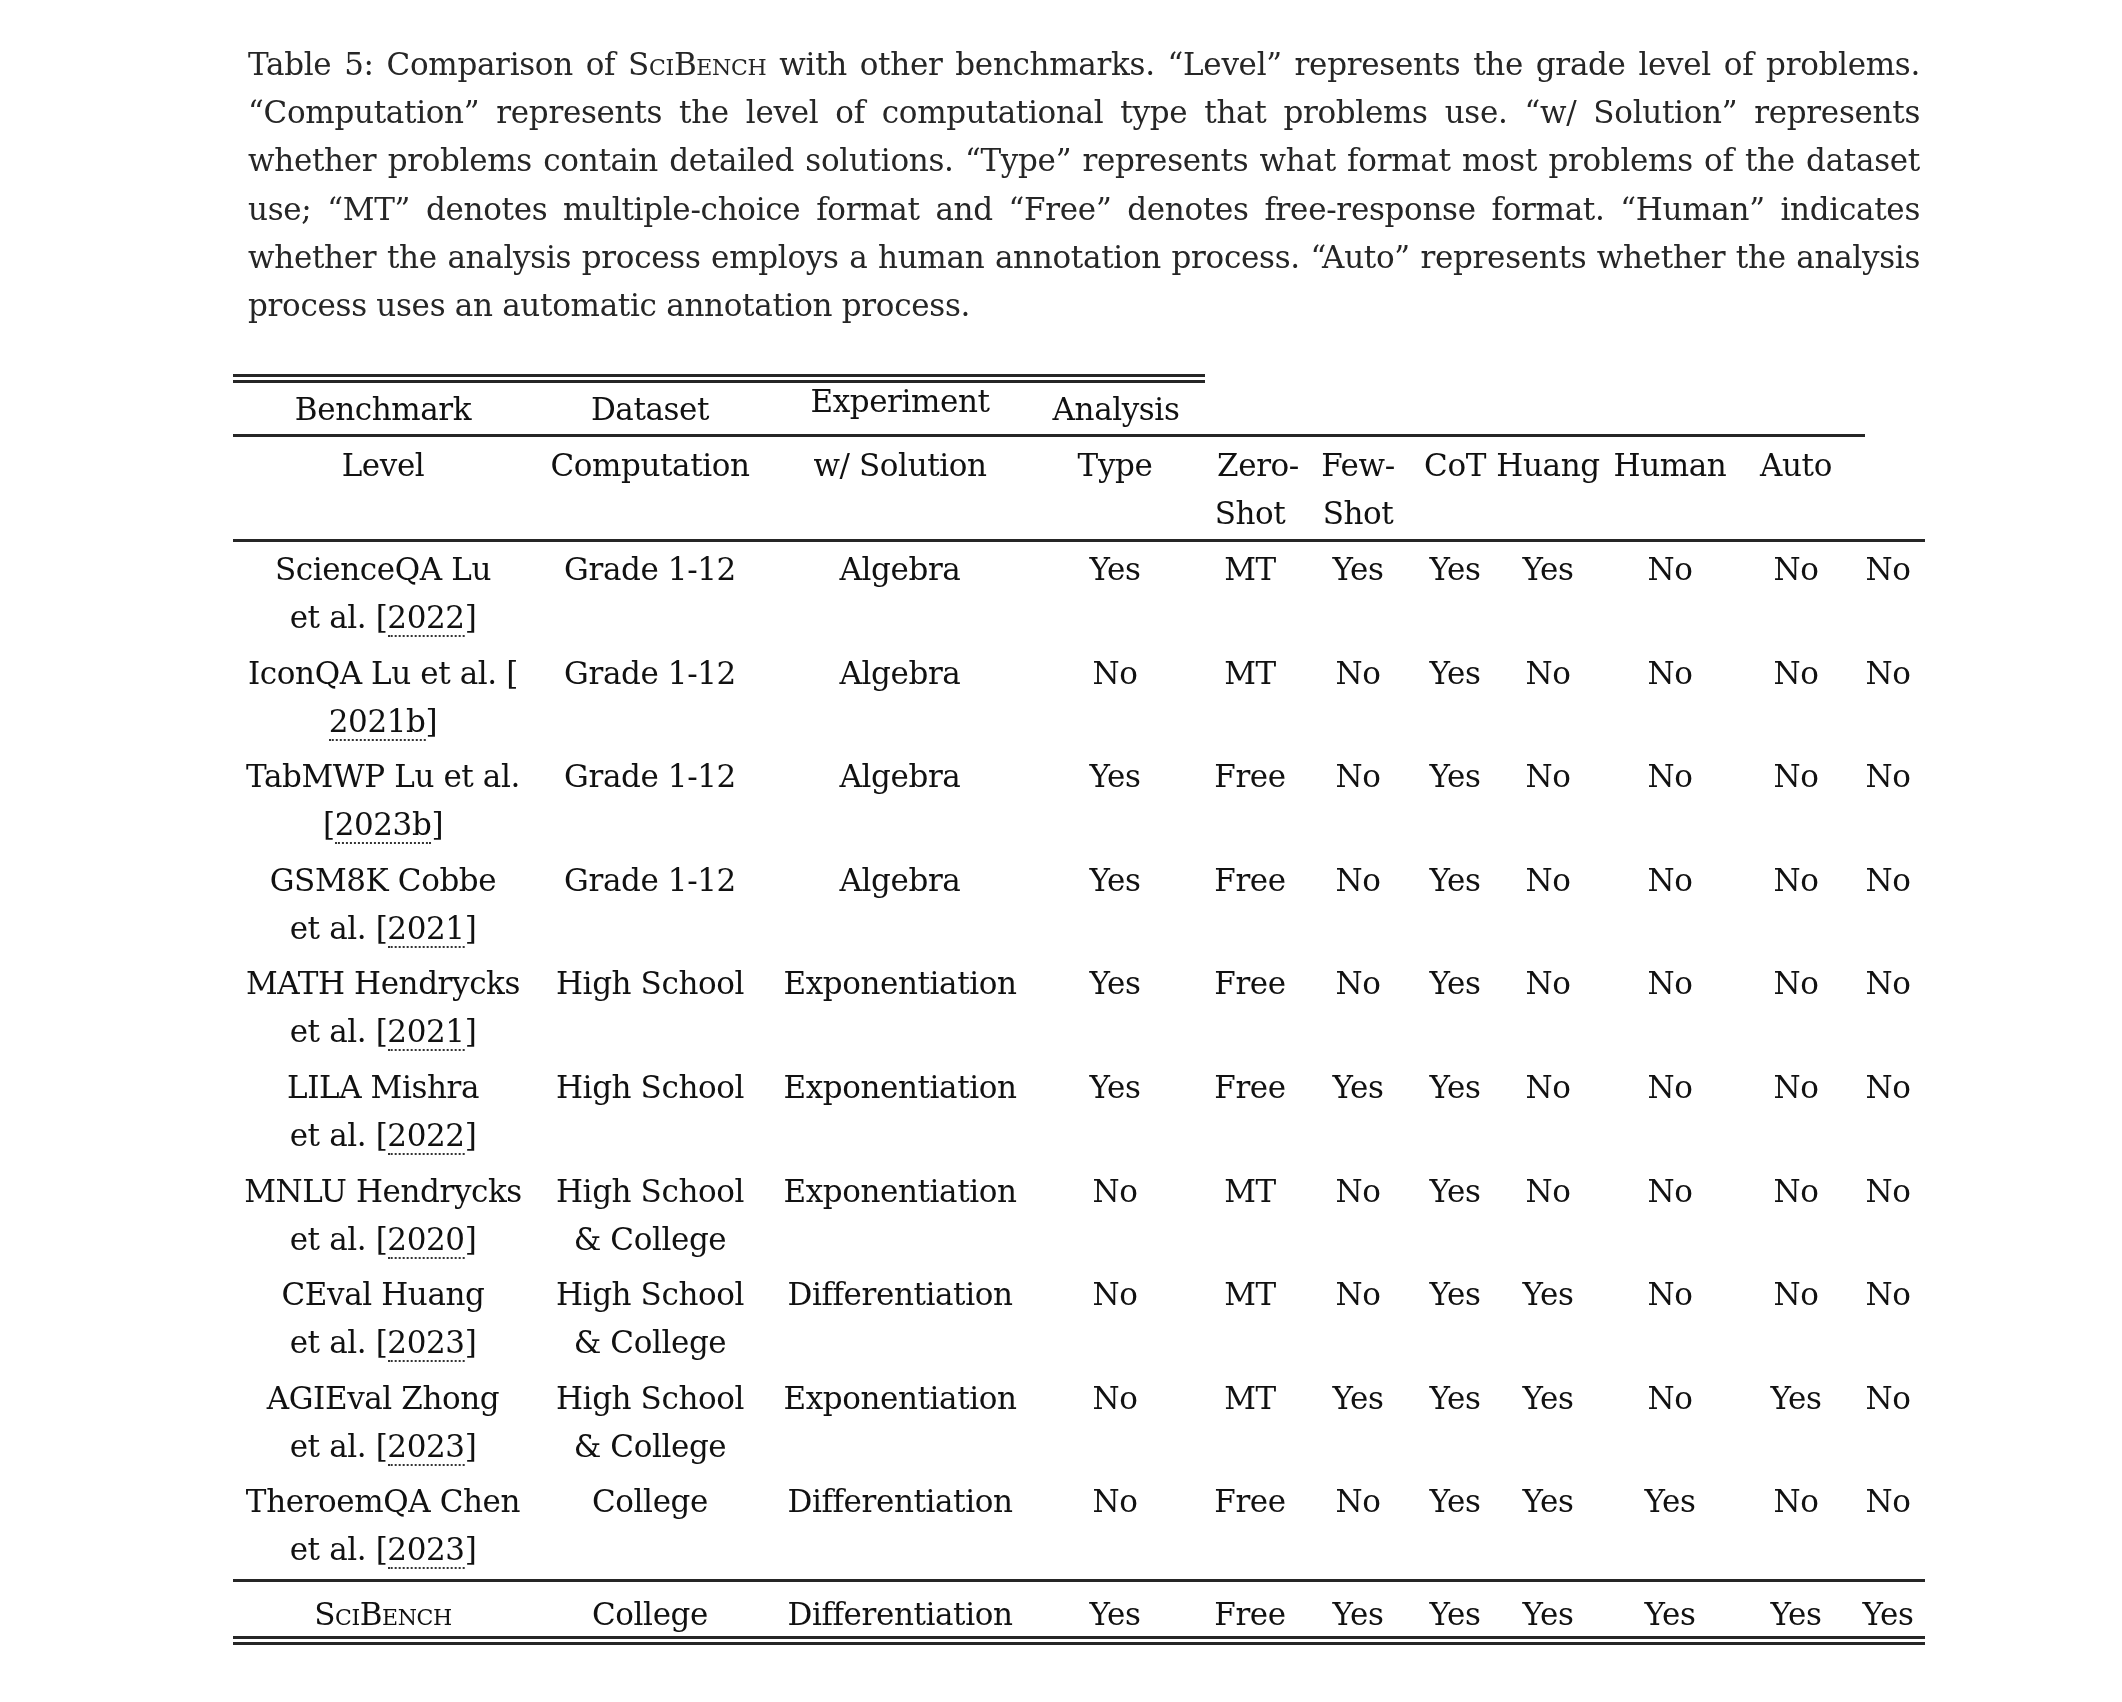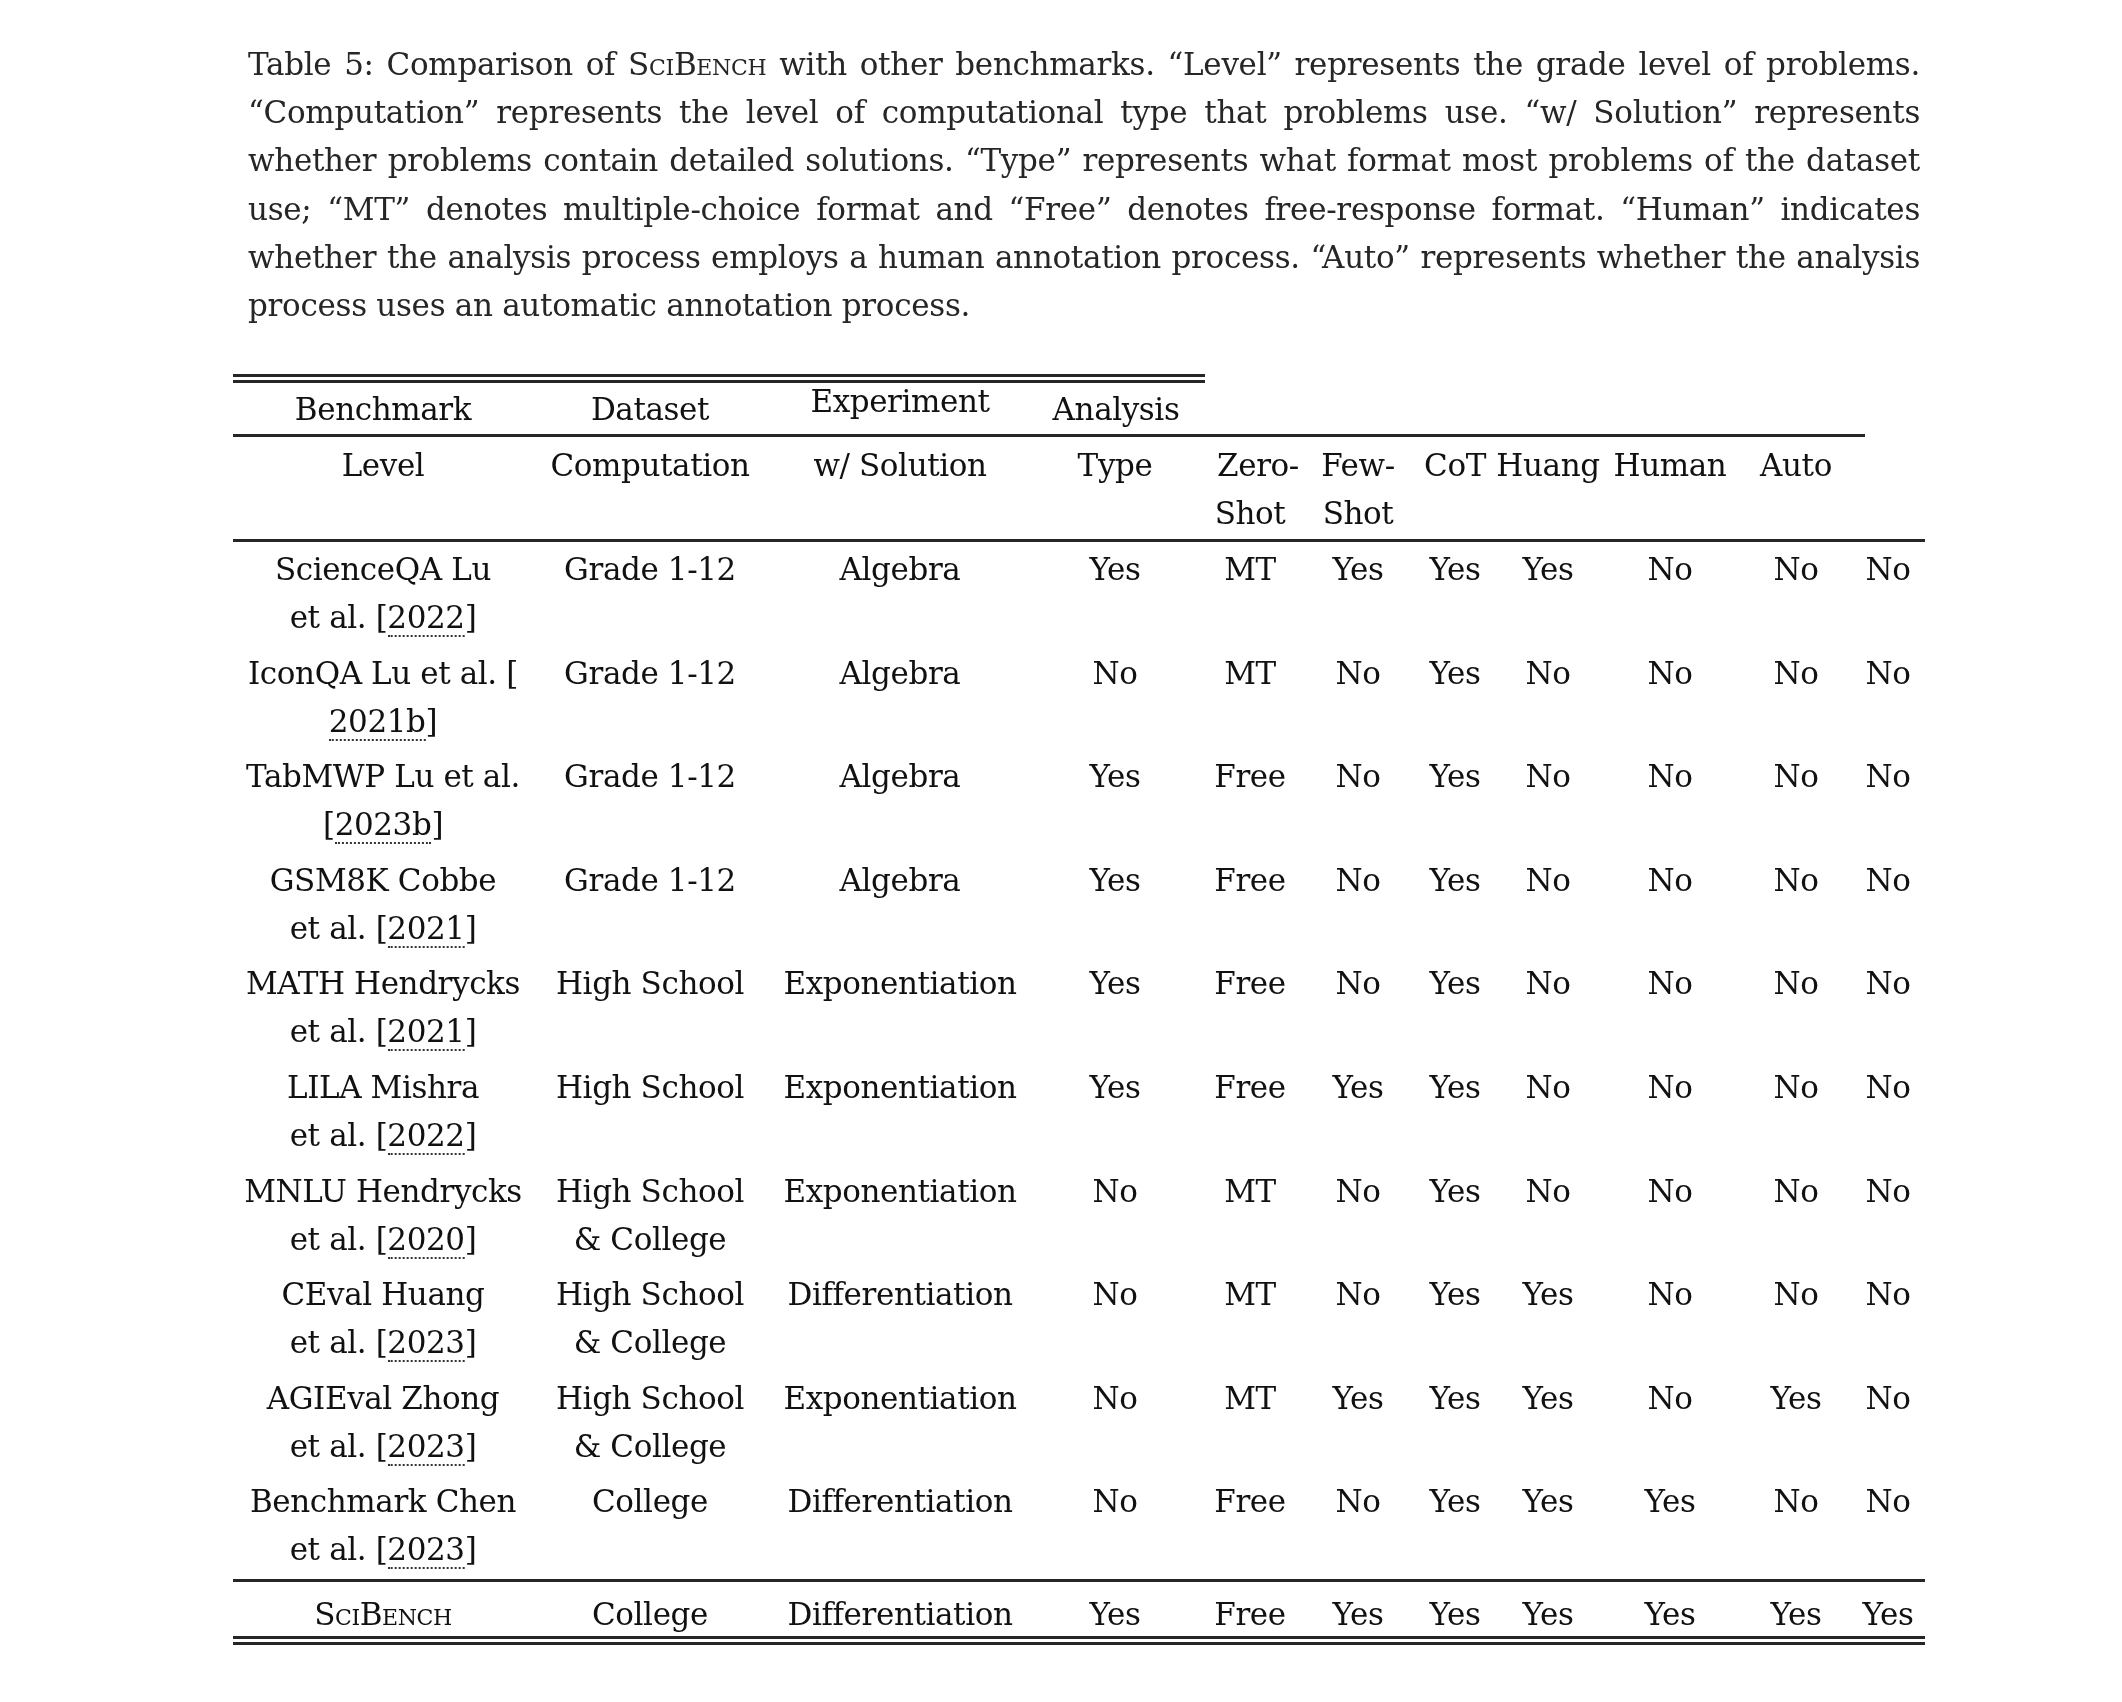--- a/index.html
+++ b/index.html
@@ -155,21 +155,21 @@
     <div class="cell" style="left: 650px; top: 1422px;">&amp; College</div>
     <div class="cell" style="left: 900px; top: 1374px;">Exponentiation</div>
     <div class="cell" style="left: 1115px; top: 1374px;">No</div>
     <div class="cell" style="left: 1250px; top: 1374px;">MT</div>
     <div class="cell" style="left: 1358px; top: 1374px;">Yes</div>
     <div class="cell" style="left: 1455px; top: 1374px;">Yes</div>
     <div class="cell" style="left: 1548px; top: 1374px;">Yes</div>
     <div class="cell" style="left: 1670px; top: 1374px;">No</div>
     <div class="cell" style="left: 1796px; top: 1374px;">Yes</div>
     <div class="cell" style="left: 1888px; top: 1374px;">No</div>
-    <div class="cell" style="left: 383px; top: 1477px;">Benchmark Chen</div>
+    <div class="cell" style="left: 383px; top: 1477px;">TheroemQA Chen</div>
     <div class="cell" style="left: 383px; top: 1525px;"><span>et al. [</span><span class="cite">2023</span><span>]</span></div>
     <div class="cell" style="left: 650px; top: 1477px;">College</div>
     <div class="cell" style="left: 900px; top: 1477px;">Differentiation</div>
     <div class="cell" style="left: 1115px; top: 1477px;">No</div>
     <div class="cell" style="left: 1250px; top: 1477px;">Free</div>
     <div class="cell" style="left: 1358px; top: 1477px;">No</div>
     <div class="cell" style="left: 1455px; top: 1477px;">Yes</div>
     <div class="cell" style="left: 1548px; top: 1477px;">Yes</div>
     <div class="cell" style="left: 1670px; top: 1477px;">Yes</div>
     <div class="cell" style="left: 1796px; top: 1477px;">No</div>

